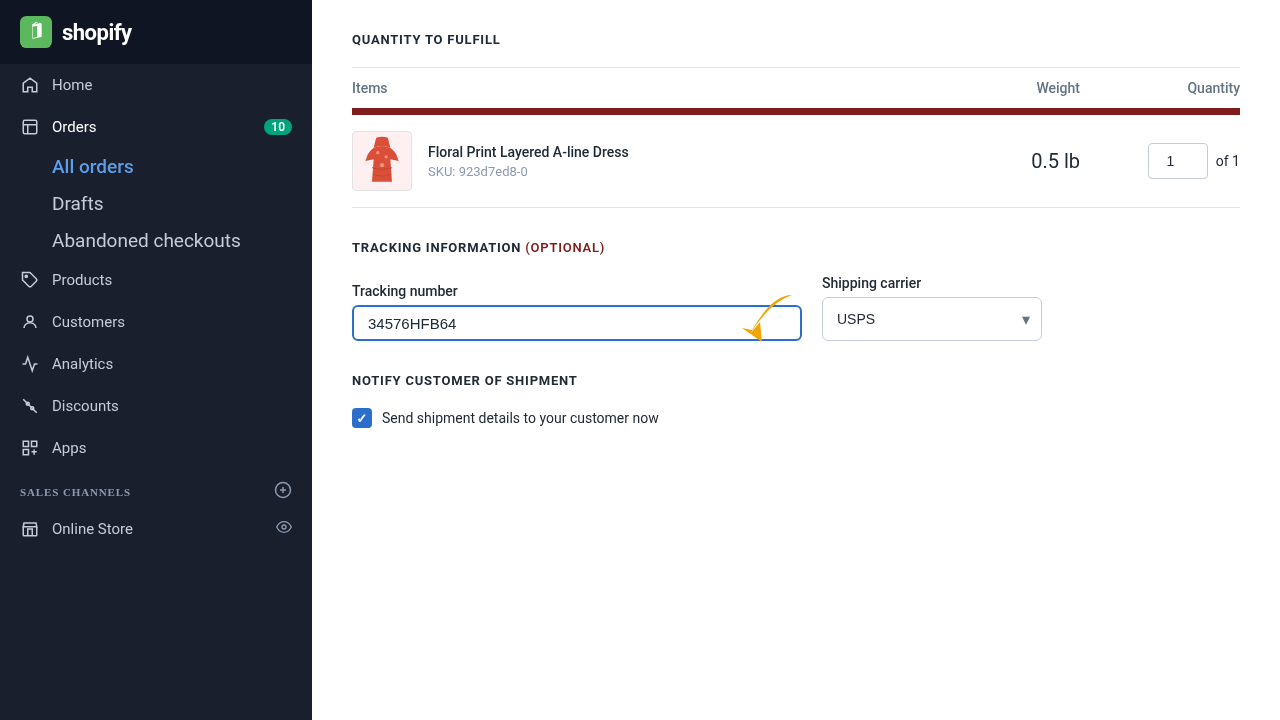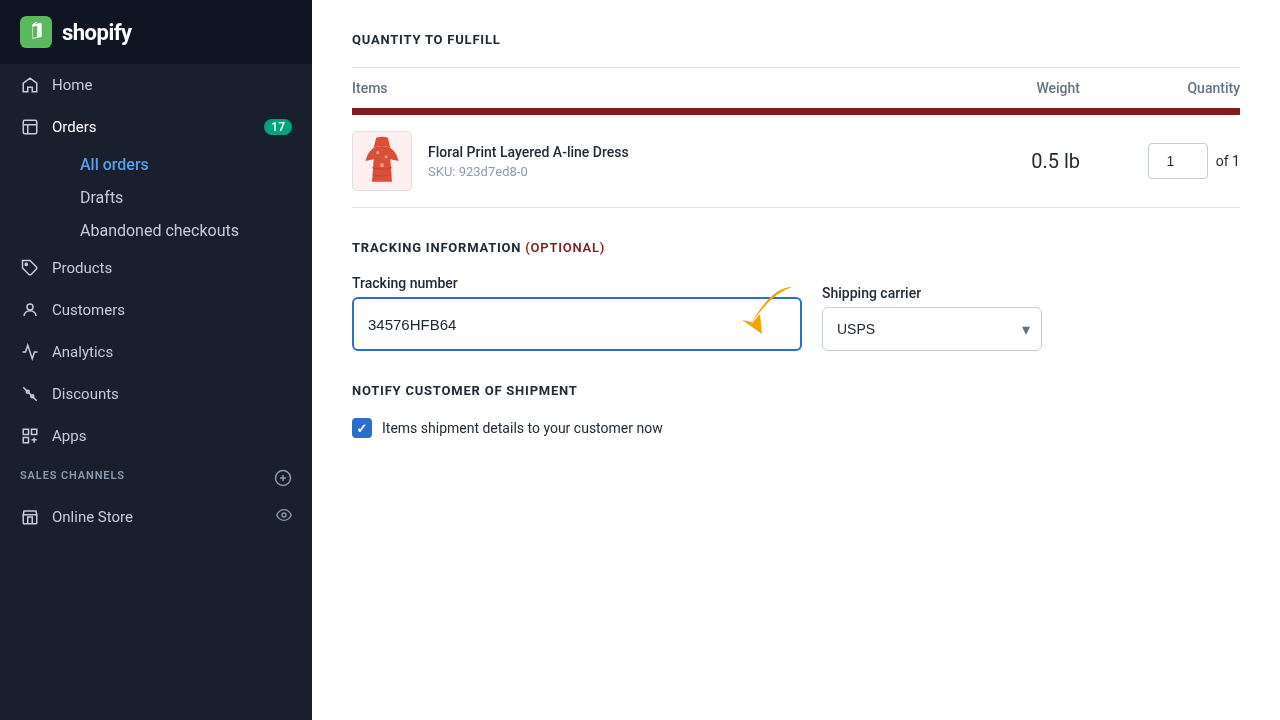--- a/index.html
+++ b/index.html
@@ -63,30 +63,31 @@
       margin-left: auto;
     }
 
     .sub-nav {
       padding-left: 52px;
     }
     .sub-nav-item {
       display: block;
       padding: 7px 20px 7px 0;
       color: #c4ccd8;
-      font-size: 16px;
+      font-size: 19px;
       cursor: pointer;
-      margin-left: 28px;
     }
     .sub-nav-item.active { color: #5c9ee8; font-weight: 500; }
 
     .sales-channels-header {
       display: flex;
+      align-items: center;
       justify-content: space-between;
       padding: 12px 20px 6px 20px;
+      font-family: Liberation Serif, serif;
     }
     .sales-channels-label {
       color: #8c9ab0;
       font-size: 11px;
       font-weight: 600;
       letter-spacing: 0.08em;
       text-transform: uppercase;
     }
     .add-channel-btn {
       color: #8c9ab0;
@@ -208,21 +209,21 @@
       font-size: 14px;
       color: #212b36;
       font-weight: 500;
     }
     .tracking-input-wrapper {
       position: relative;
       flex: 1;
     }
     .tracking-input {
       width: 450px;
-      height: 54px;
+      height: 36px;
       border: 2px solid #2c6ecb;
       border-radius: 6px;
       padding: 0 14px;
       font-size: 15px;
       color: #212b36;
       outline: none;
     }
 
     .carrier-select-wrapper {
       position: relative;
@@ -302,21 +303,21 @@
     </div>
 
     <div class="nav-item active-parent">
       <span class="nav-icon">
         <svg width="18" height="18" viewBox="0 0 24 24" fill="none" stroke="#c4ccd8" stroke-width="2">
             <rect x="3" y="3" width="18" height="18" rx="2"></rect>
             <path d="M3 9h18M9 21V9"></path>
           </svg>
       </span>
       <span>Orders</span>
-      <span class="nav-badge">17</span>
+      <span class="nav-badge">10</span>
     </div>
     <div class="sub-nav">
       <div class="sub-nav-item active">All orders</div>
       <div class="sub-nav-item">Drafts</div>
       <div class="sub-nav-item">Abandoned checkouts</div>
     </div>
 
     <div class="nav-item">
       <span class="nav-icon">
         <svg width="18" height="18" viewBox="0 0 24 24" fill="none" stroke="#c4ccd8" stroke-width="2">
@@ -474,17 +475,17 @@
       </div>
     </div>
   </div>
 
   <div class="notify-section">
     <div class="section-title">NOTIFY CUSTOMER OF SHIPMENT</div>
     <div class="notify-row">
       <div class="checkbox-custom">
         <span class="checkbox-check">✓</span>
       </div>
-      <span class="notify-text">Items shipment details to your customer now</span>
+      <span class="notify-text">Send shipment details to your customer now</span>
     </div>
   </div>
 
 </div>
 
 </body></html>

